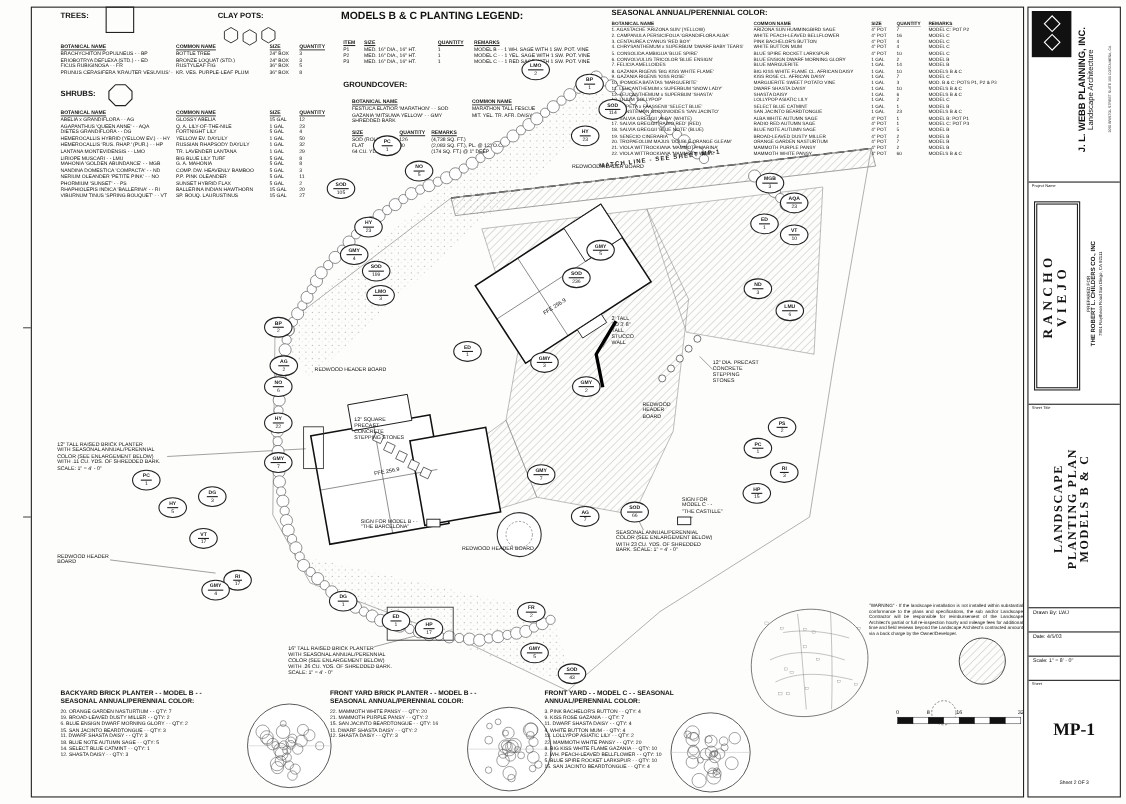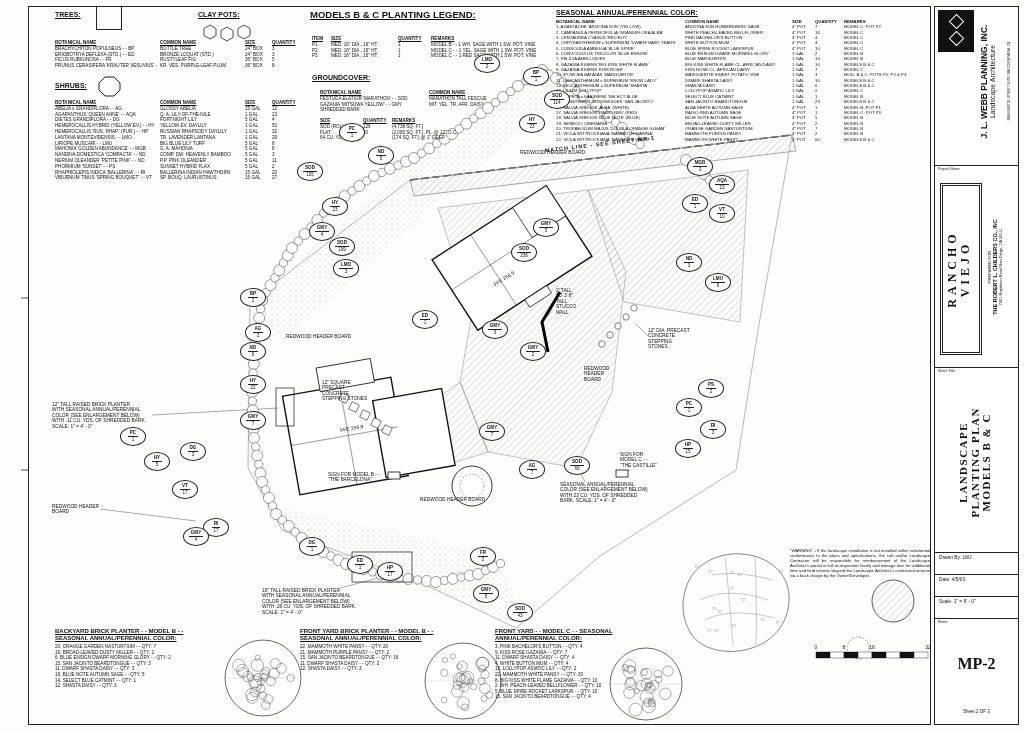--- a/index.html
+++ b/index.html
@@ -1,21 +1,21 @@
 <!DOCTYPE html>
 <html><head>
 <meta charset="utf-8">
 <style>
   html,body{margin:0;padding:0;background:#e8e8e4}
   *{box-sizing:border-box}
   .sheet{position:relative;width:1024px;height:731px;background:#fdfdfb;font-family:"Liberation Sans",sans-serif;color:#111;overflow:hidden}
   .abs{position:absolute}
   #plan{position:absolute;left:0;top:0;font-family:"Liberation Sans",sans-serif}
   .frame{position:absolute;left:28px;top:6px;width:903px;height:719px;border:1.2px solid #222;pointer-events:none}
-  .h-title{font-weight:bold;text-decoration:underline;white-space:nowrap}
+  .h-title{font-weight:bold;white-space:nowrap}
   .t7{font-size:7px;line-height:8px}
   .t6{font-size:6px;line-height:7px}
   .t45{font-size:4.6px;line-height:5.8px}
   .t4{font-size:4.3px;line-height:5.35px}
   .tbl .tr{display:grid;grid-template-columns:var(--cols);column-gap:3px}
   .tbl .td{white-space:nowrap;overflow:hidden}
   .tbl .th{font-weight:bold;text-decoration:underline}
   .list .li{white-space:nowrap;line-height:5.6px}
   .bubble{position:absolute;width:26px;height:19px;border:1px solid #222;border-radius:50%;background:#fff;display:flex;flex-direction:column;align-items:center;justify-content:center;font-size:4.6px;line-height:1;z-index:6}
   .bcode{font-weight:bold;border-bottom:0.5px solid #222;padding:0 2px 0.6px}
@@ -1003,17 +1003,17 @@
       <div>MODELS B &amp; C</div>
     </div>
     <div class="tbline" style="top:545px"></div>
     <div class="inforow" style="top:545px"><span>Drawn By:  LWJ</span></div>
     <div class="tbline" style="top:567px"></div>
     <div class="inforow" style="top:567px"><span>Date:  4/5/03</span></div>
     <div class="tbline" style="top:589px"></div>
     <div class="inforow" style="top:589px"><span>Scale:  1" = 8' - 0"</span></div>
     <div class="tbline" style="top:611px"></div>
     <div class="abs" style="left:3px;top:613px;font-size:3.6px">Sheet</div>
-    <div class="abs" style="left:0;top:648px;width:100%;text-align:center;font-family:'Liberation Serif',serif;font-weight:bold;font-size:16px">MP-2</div>
+    <div class="abs" style="left:0;top:648px;width:100%;text-align:center;font-family:'Liberation Serif',serif;font-weight:bold;font-size:16px">MP-1</div>
     <div class="abs" style="left:0;top:702px;width:100%;text-align:center;font-size:4.5px">Sheet 2 OF 3</div>
   </div>
 
 </div>
 
 </body></html>

